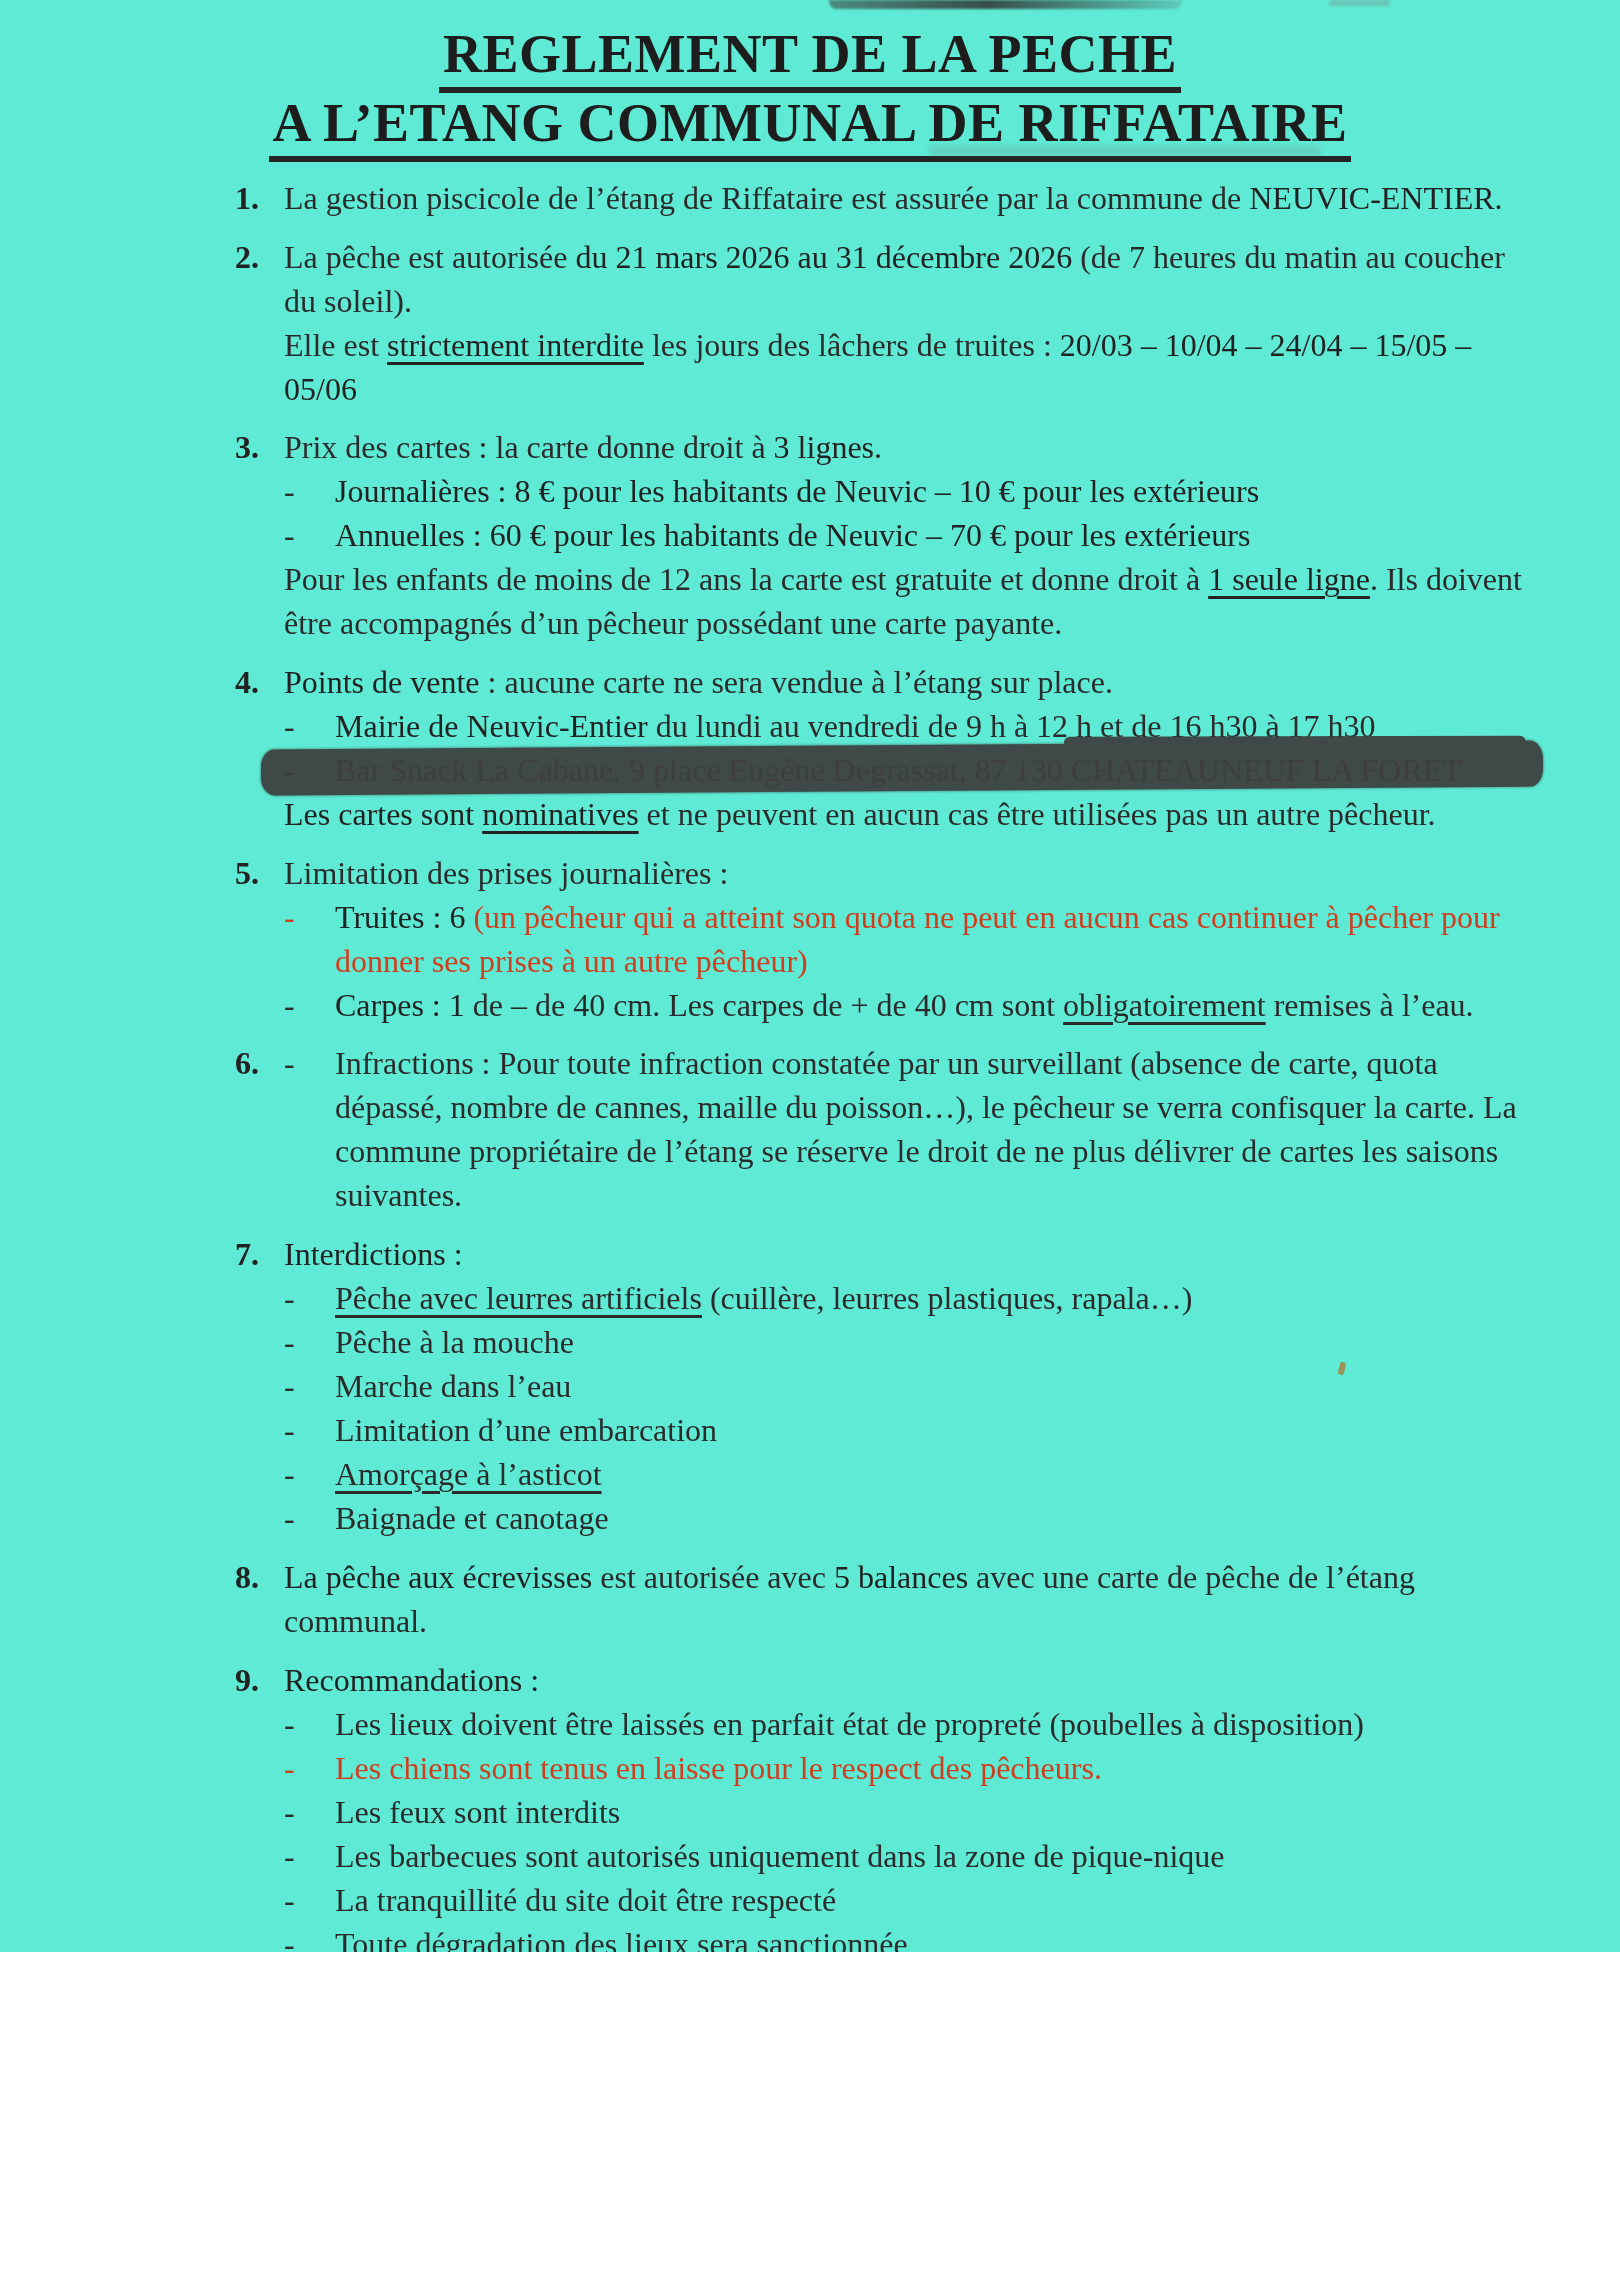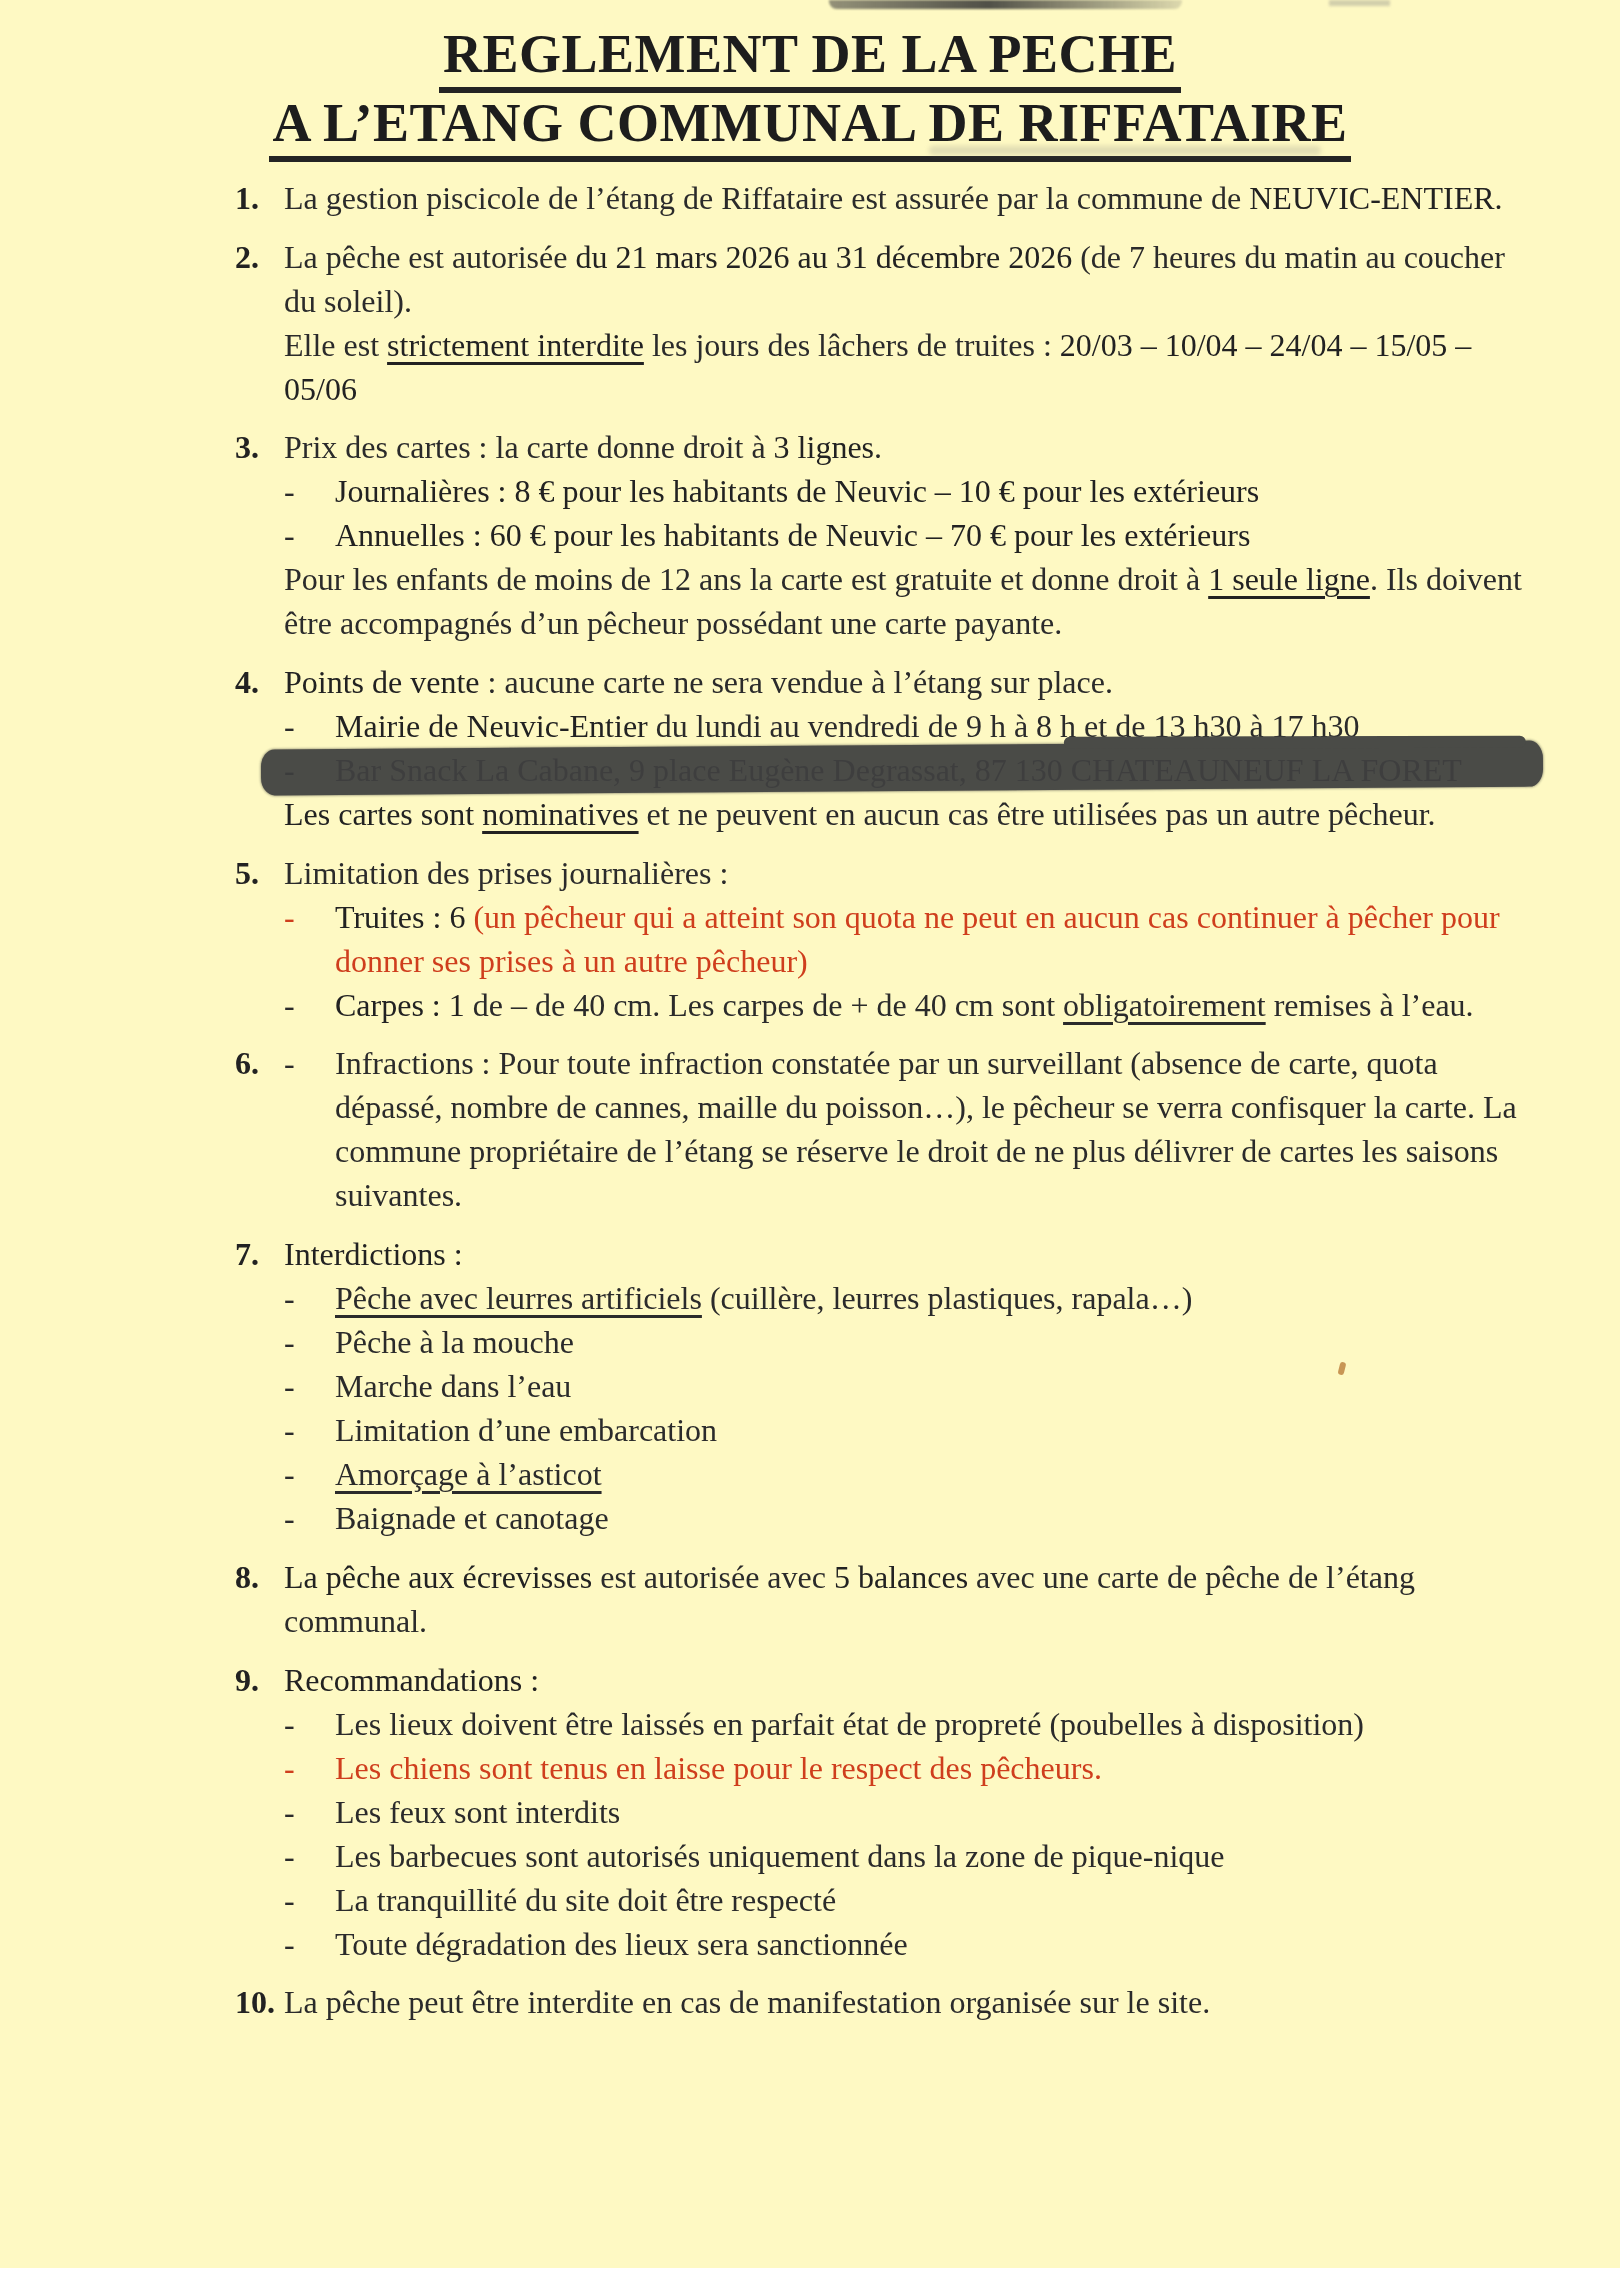--- a/index.html
+++ b/index.html
@@ -1,20 +1,20 @@
 <!DOCTYPE html>
 <html lang="fr" style="--ink: #2b2b2b; --red: #cf3e1d; --marker: #3d3e3e;"><head>
 <meta charset="utf-8">
 <style>
   * { margin:0; padding:0; box-sizing:border-box; }
   :root { --ink:#2b2b2b; --red:#cf3e1d; --marker:#3d3e3e; }
   html,body { background:#ffffff; }
   .page {
-    position:relative; width:1620px; height:2268px;
-    background:#fef9c3; overflow:hidden;
+    position:relative; width:1620px; height:1952px;
+    background:#5eead4; overflow:hidden;
     font-family:"Liberation Serif","DejaVu Serif",serif;
     color:var(--ink);
   }
   .title-wrap { padding-top:23.5px; text-align:center; }
   .title-line {
     display:inline-block; font-weight:bold; font-size:54px; line-height:1.12;
     letter-spacing:0.5px; color:#1d1d1d;
     border-bottom:6.9px solid #242424; padding:0 3.9px 2.9px 3.9px;
   }
   .content { position:absolute; left:235px; top:176px; width:1304px; }
@@ -100,21 +100,21 @@
           </div>
           <div class="para"><span>Pour les enfants de moins de 12 ans la carte est gratuite et donne droit à </span><span class="b u ">1 seule ligne</span><span>. Ils doivent être accompagnés d’un pêcheur possédant une carte payante.</span></div>
         </div>
       </div>
       <div class="item">
         <div class="num">4.</div>
         <div class="item-body">
           <div class="para"><span class="b ">Points de vente</span><span> : aucune carte ne sera vendue à l’étang sur place.</span></div>
           <div class="sub">
             <span class="dash">-</span>
-            <div class="sub-body"><span class="b ">Mairie de Neuvic-Entier</span><span> du lundi au vendredi de 9 h à 8 h et de 13 h30 à 17 h30</span></div>
+            <div class="sub-body"><span class="b ">Mairie de Neuvic-Entier</span><span> du lundi au vendredi de 9 h à 12 h et de 16 h30 à 17 h30</span></div>
           </div>
           <div class="sub struck">
             <span class="dash">-</span>
             <div class="sub-body"><span>Bar Snack La Cabane, 9 place Eugène Degrassat, 87 130 CHATEAUNEUF LA FORET</span></div>
             <span class="marker-bar"></span>
           </div>
           <div class="para"><span class="b ">Les cartes sont </span><span class="b u ">nominatives</span><span> et ne peuvent en aucun cas être utilisées pas un autre pêcheur.</span></div>
         </div>
       </div>
       <div class="item">

